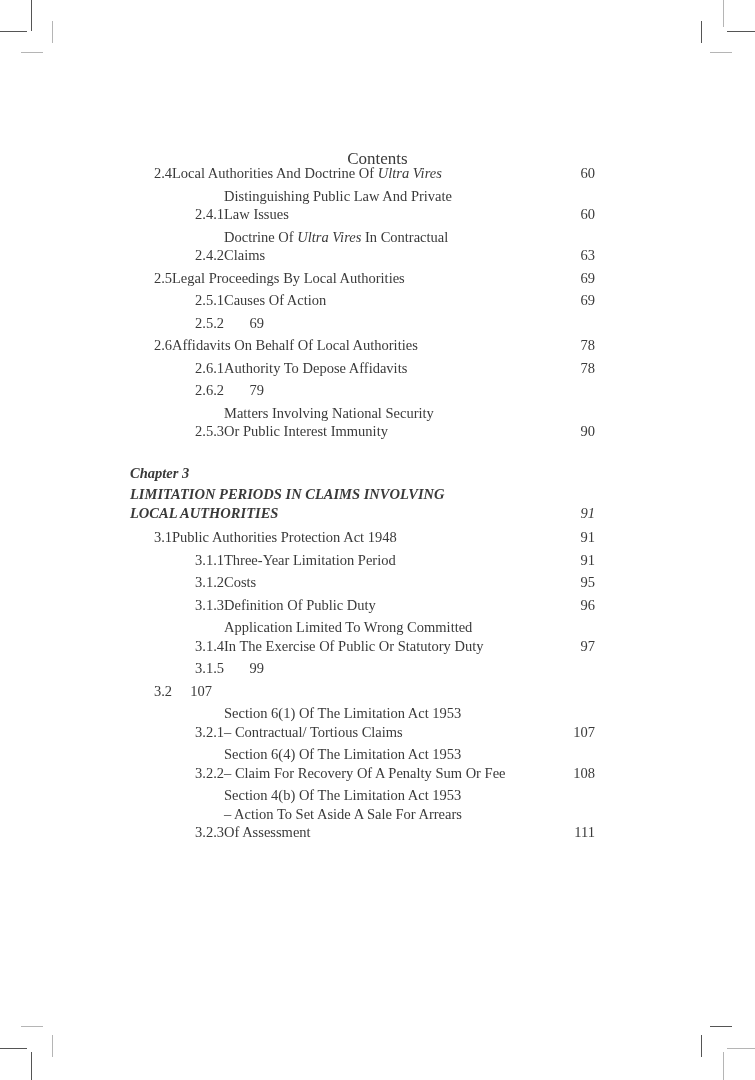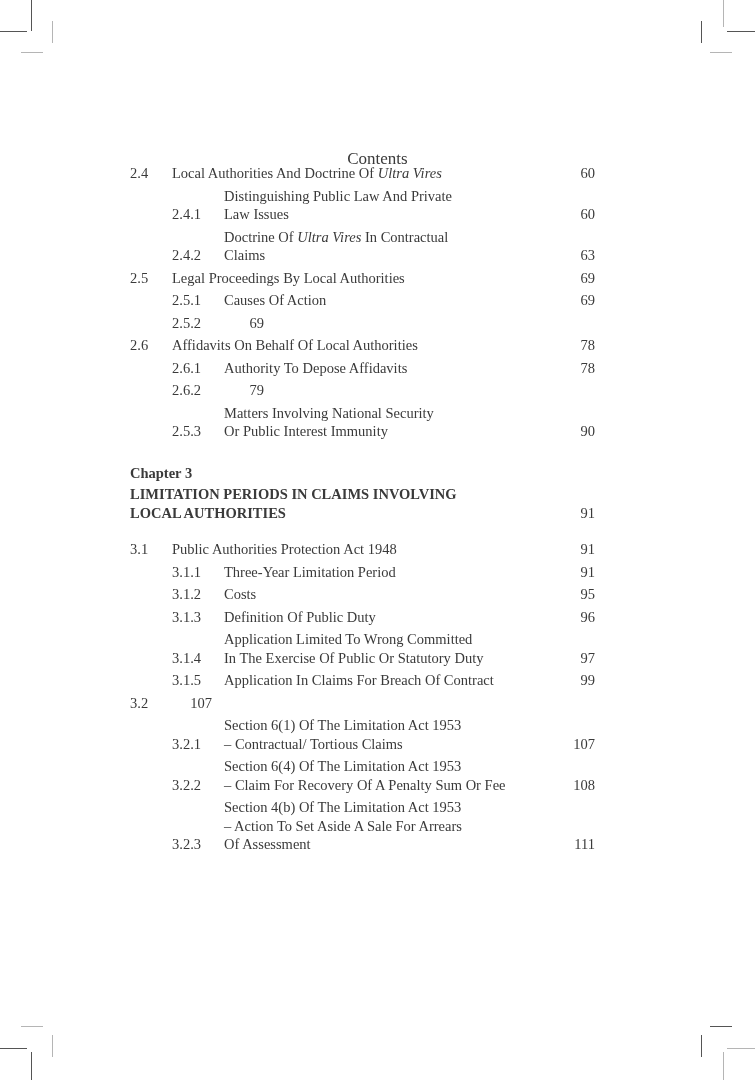--- a/index.html
+++ b/index.html
@@ -44,35 +44,37 @@
     }
     .entry {
       position: relative;
       display: flex;
       align-items: flex-end;
     }
     .entry.sec { margin-bottom: 4px; }
     .entry.sub { margin-bottom: 4px; }
     .num {
       flex: 0 0 auto;
+      text-align: right;
     }
     .entry.sec .num { width: 42px; }
     .entry.sub .num { width: 52px; margin-left: 42px; }
     .title {
       flex: 1 1 auto;
       white-space: pre-line;
     }
     .page {
       flex: 0 0 auto;
       text-align: right;
       width: 40px;
     }
     .chapter-block {
       margin-top: 23px;
-      margin-bottom: 18px;
+      margin-bottom: 6px;
+      font-style: italic;
     }
     .chapter-label {
       font-weight: bold;
       font-size: 14.5px;
       line-height: 18.5px;
       margin-bottom: 3px;
     }
     .chapter-title-row {
       display: flex;
       align-items: flex-end;
@@ -196,21 +198,20 @@
         <div class="page">96</div>
       </div>
       <div class="entry sub">
         <div class="num">3.1.4</div>
         <div class="title"><span>Application Limited To Wrong Committed
 In The Exercise Of Public Or Statutory Duty</span></div>
         <div class="page">97</div>
       </div>
       <div class="entry sub">
         <div class="num">3.1.5</div>
-        <div class="title"><span>Application In Claims For Breach Of Contract</span></div>
         <div class="page">99</div>
       </div>
       <div class="entry sec">
         <div class="num">3.2</div>
         <div class="page">107</div>
       </div>
       <div class="entry sub">
         <div class="num">3.2.1</div>
         <div class="title"><span>Section 6(1) Of  The Limitation Act 1953
 – Contractual/ Tortious Claims</span></div>

